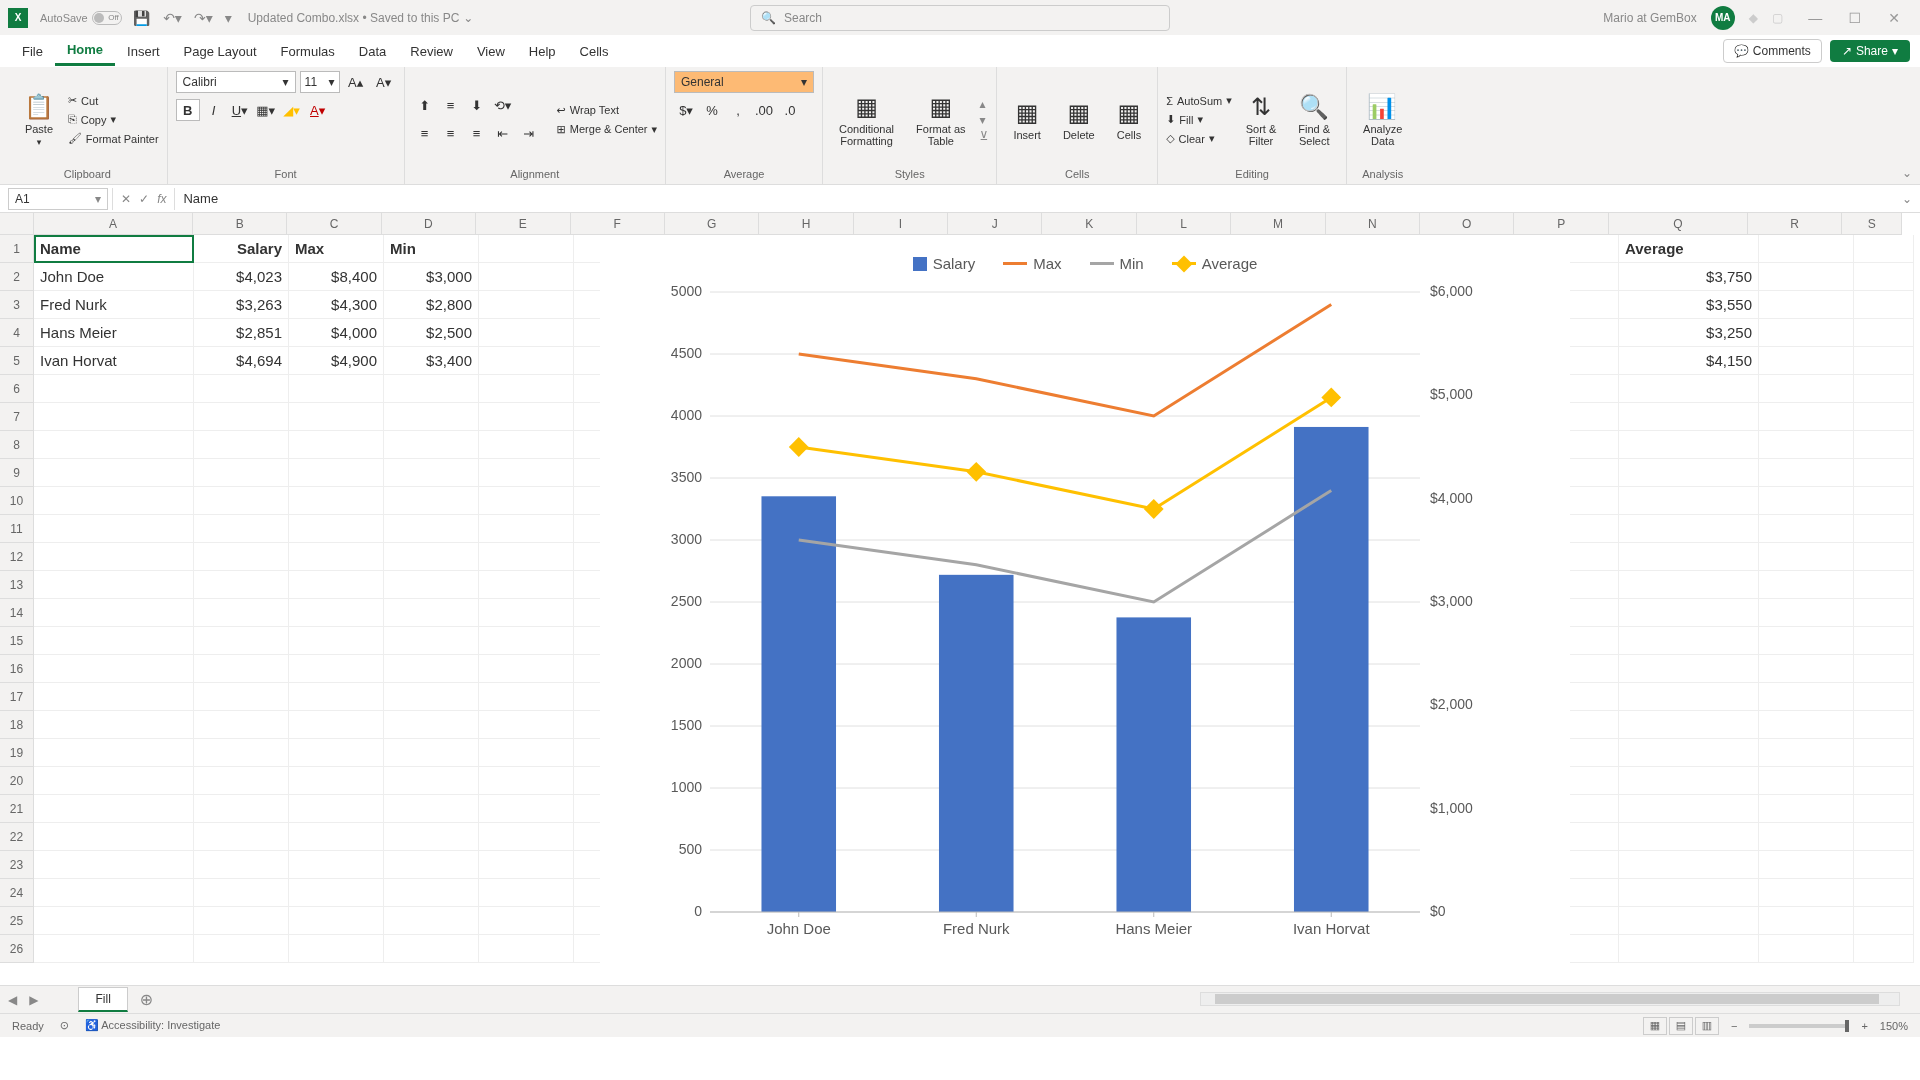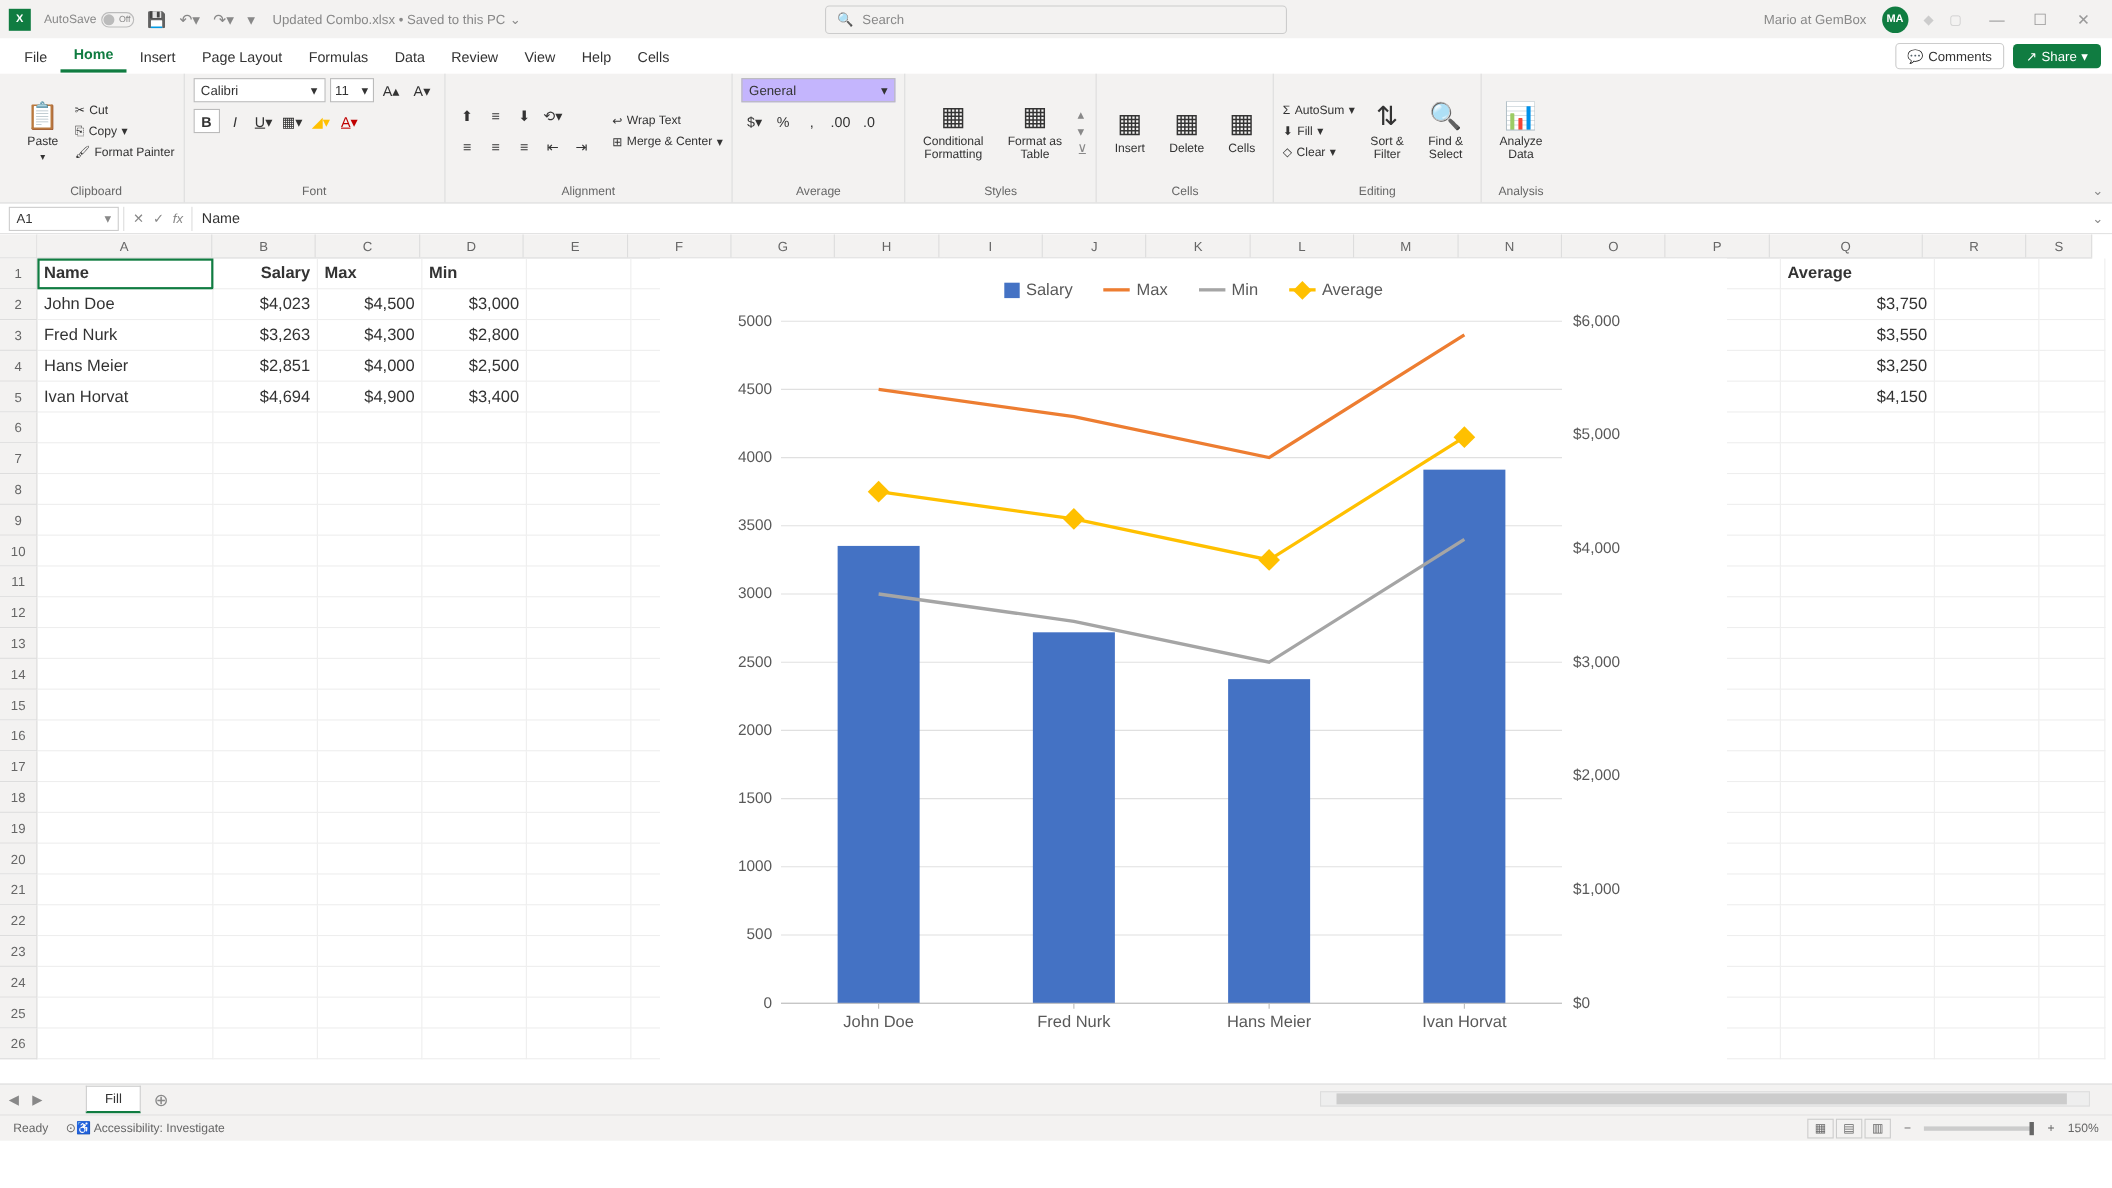--- a/index.html
+++ b/index.html
@@ -34,21 +34,21 @@
   .ribbon-group-label { font-size: 11px; color: #666; text-align: center; padding-bottom: 2px; position: relative; }
   .big-btn { display: flex; flex-direction: column; align-items: center; justify-content: center; gap: 2px; padding: 4px 8px; font-size: 11px; text-align: center; cursor: pointer; }
   .big-btn .icon { font-size: 24px; }
   .small-row { display: flex; flex-direction: column; gap: 6px; }
   .small-item { display: flex; align-items: center; gap: 4px; font-size: 11px; cursor: pointer; }
   .fontbox { width: 120px; height: 22px; border: 1px solid #bbb; background: #fff; padding: 0 6px; font-size: 12px; display: flex; align-items: center; justify-content: space-between; }
   .sizebox { width: 40px; height: 22px; border: 1px solid #bbb; background: #fff; padding: 0 4px; font-size: 12px; display: flex; align-items: center; justify-content: space-between; }
   .btn-row { display: flex; gap: 2px; }
   .ribbon-btn { width: 24px; height: 22px; display: flex; align-items: center; justify-content: center; font-size: 13px; cursor: pointer; border:1px solid transparent; }
   .ribbon-btn.boxed { border:1px solid #bbb; background:#fff;}
-  .numfmt { width: 140px; height: 22px; border: 1px solid #bbb; background: #c4b5fd; padding: 0 6px; font-size: 12px; display: flex; align-items: center; justify-content: space-between; }
+  .numfmt { width: 140px; height: 22px; border: 1px solid #bbb; background: #fdba74; padding: 0 6px; font-size: 12px; display: flex; align-items: center; justify-content: space-between; }
   .style-cell { width: 100px; height: 22px; border: 1px solid #ccc; padding: 2px 4px; font-size: 11px; display: flex; align-items: center; }
   .style-normal { background: #fff; }
   .style-bad { background: #ffc7ce; color: #9c0006; }
   .style-good { background: #c6efce; color: #006100; }
   .style-neutral { background: #ffeb9c; color: #9c5700; }
   .style-calc { background: #f2f2f2; color: #fa7d00; font-weight: bold; border:1px solid #7f7f7f;}
   .style-check { background: #a5a5a5; color: #fff; font-weight: bold; border:1px solid #3f3f3f;}
   
   
   .formula-bar { height: 28px; border-bottom: 1px solid #ddd; display: flex; align-items: center; }
@@ -396,21 +396,21 @@
         <div class="cell" style="width: 95px;"></div>
         <div class="cell" style="width: 95px;"></div>
         <div class="cell" style="width: 95px;"></div>
         <div class="cell bold" style="width: 140px;">Average</div>
         <div class="cell" style="width: 95px;"></div>
         <div class="cell" style="width: 60px;"></div>
       </div>
       <div class="cell-row">
         <div class="cell" style="width: 160px;">John Doe</div>
         <div class="cell right" style="width: 95px;">$4,023</div>
-        <div class="cell right" style="width: 95px;">$4,500</div>
+        <div class="cell right" style="width: 95px;">$8,400</div>
         <div class="cell right" style="width: 95px;">$3,000</div>
         <div class="cell" style="width: 95px;"></div>
         <div class="cell" style="width: 95px;"></div>
         <div class="cell" style="width: 95px;"></div>
         <div class="cell" style="width: 95px;"></div>
         <div class="cell" style="width: 95px;"></div>
         <div class="cell" style="width: 95px;"></div>
         <div class="cell" style="width: 95px;"></div>
         <div class="cell" style="width: 95px;"></div>
         <div class="cell" style="width: 95px;"></div>
@@ -1014,21 +1014,21 @@
   <div class="hscroll">
     <div class="hscroll-track">
         <div class="hscroll-thumb"></div>
       </div>
   </div>
 </div>
 
 <div class="status-bar">
   <span>Ready</span>
   <span style="margin-left:16px;">⊙</span>
-  <span style="">♿ <span>Accessibility: Investigate</span></span>
+  <span style="margin-left:16px;">♿ <span>Accessibility: Investigate</span></span>
   <div class="status-right">
     <div class="view-btns">
       <div class="view-btn">▦</div>
       <div class="view-btn">▤</div>
       <div class="view-btn">▥</div>
     </div>
     <span>−</span>
     <div class="zoom-slider"></div>
     <span>+</span>
     <span>150%</span>

